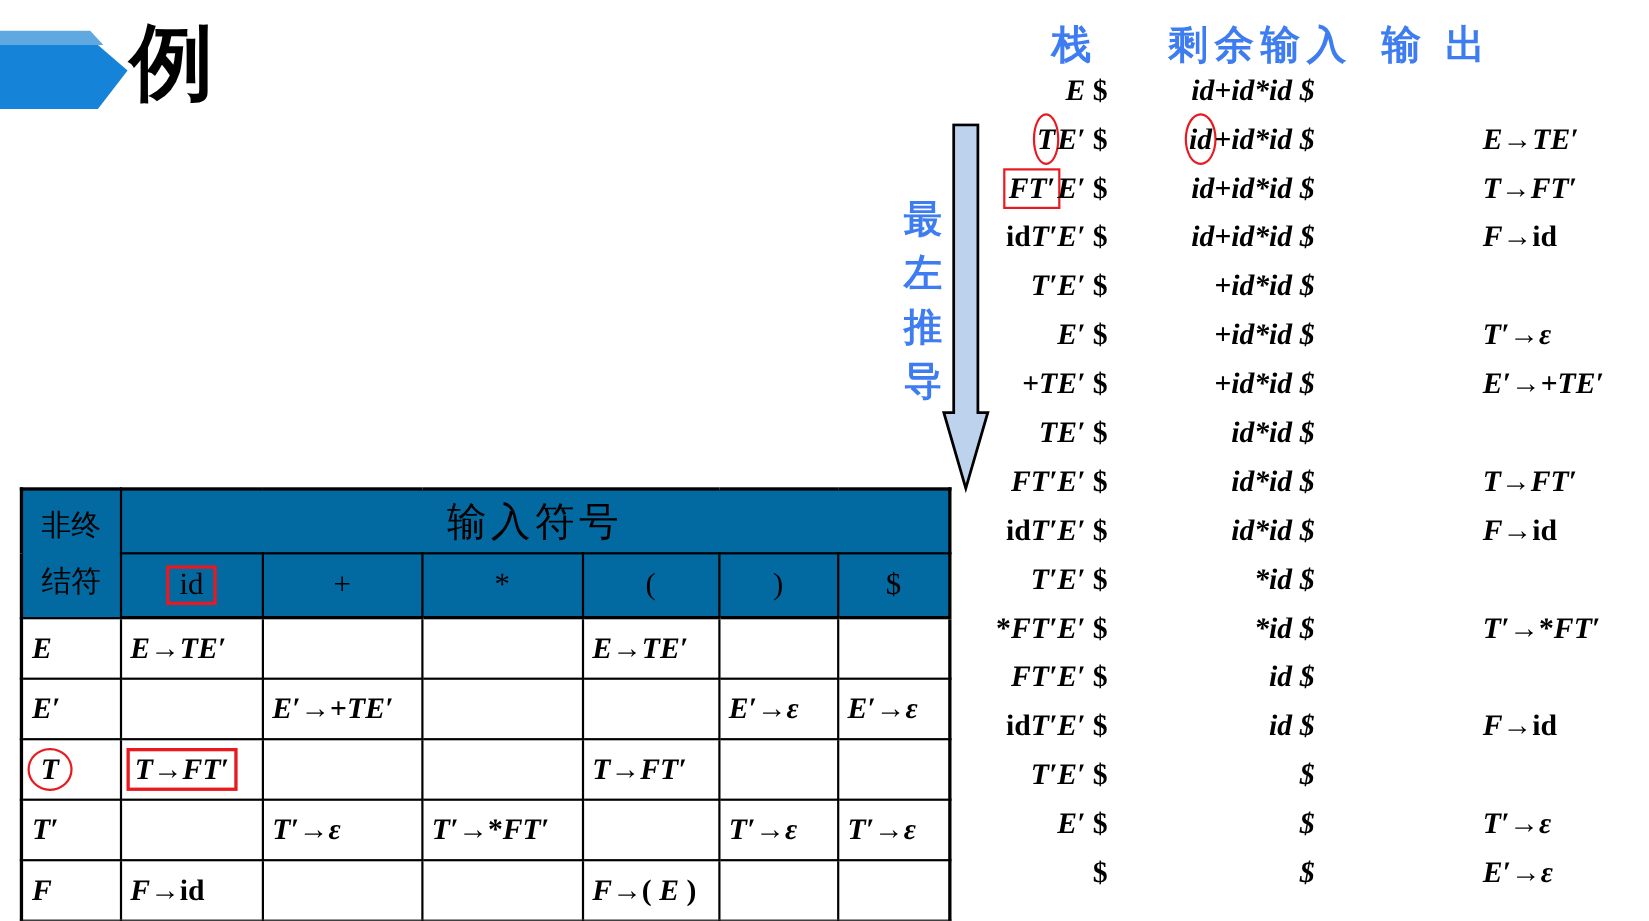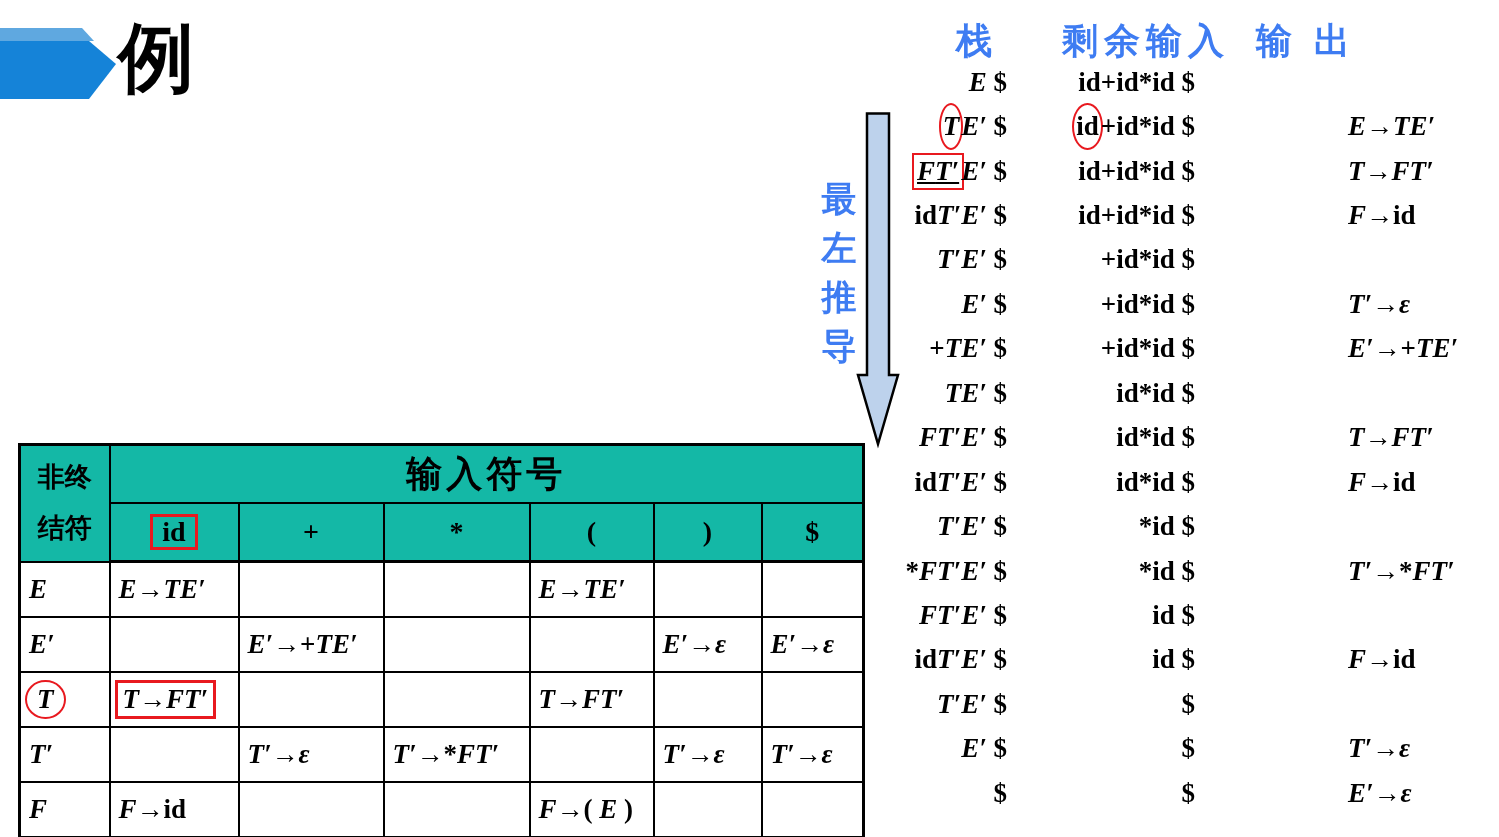--- a/index.html
+++ b/index.html
@@ -23,46 +23,46 @@
     color:#3e7cf2;font-family:"Liberation Serif", serif;white-space:pre;
   }
   .th-stack{left:956px;}
   .th-input{left:1062px;letter-spacing:6px;}
   .th-output{left:1256px;letter-spacing:22px;}
 
   .trace{position:absolute;left:860px;top:60px;width:639px;}
   .trace-row{display:flex;height:44.45px;align-items:center;
     font-size:27px;font-weight:bold;color:#000;}
   .tr-stack{width:147px;text-align:right;white-space:pre;}
-  .tr-input{width:188px;text-align:right;white-space:pre;}
+  .tr-input{width:188px;text-align:right;white-space:pre;font-style:italic;}
   .tr-output{margin-left:153px;text-align:left;white-space:pre;}
 
   
   .derivation{position:absolute;left:820px;top:182px;width:38px;
     display:flex;flex-direction:column;gap:14px;
     color:#3e7cf2;font-size:35px;font-weight:bold;text-align:center;line-height:1;}
   .down-arrow{position:absolute;left:855px;top:112px;}
 
   
   .mk{display:inline-block;border:2.5px solid #e8191f;line-height:1;}
   .mk-ellipse{border-radius:50%;}
   .trace .mk-ellipse{padding:8px 2px;margin:-10px -2px;}
-  .trace .mk-box{padding:3px 3px;margin:-5px -3px;text-decoration:underline;}
+  .trace .mk-box{padding:3px 3px;margin:-5px -3px;}
   .parse-table .mk-ellipse{padding:4px 10px;margin:-6px -4px;}
   .parse-table th .mk-box{padding:1px 9px;margin:-3px 0;border-width:3px;}
   .parse-table td .mk-box{padding:3px 5px;margin:-5px 0 -5px -4px;border-width:3px;}
 
   
   .parse-table{
     position:absolute;left:18px;top:443px;
     border-collapse:collapse;table-layout:fixed;border:3px solid #000;
     font-family:"Liberation Serif", serif;
   }
   .parse-table th,.parse-table td{border:2px solid #000;overflow:visible;}
-  .parse-table thead th{background:#14b8a6;font-weight:bold;color:#000;}
+  .parse-table thead th{background:#0369a1;font-weight:normal;color:#000;}
   .th-rowhead{font-size:27px;line-height:1.9;text-align:center;}
   .th-group{font-size:36px;text-align:center;height:54px;letter-spacing:4px;}
   .sym-row th{font-size:28px;text-align:center;height:54px;border-bottom:3px solid #000;}
   .parse-table td{
     height:53px;font-size:27px;font-weight:bold;
     text-align:left;padding:0 0 0 8px;background:#fff;white-space:pre;
   }
   .ntcell{height:53px;font-size:27px;font-weight:bold;text-align:center;background:#fff;}
 </style>
 </head>

